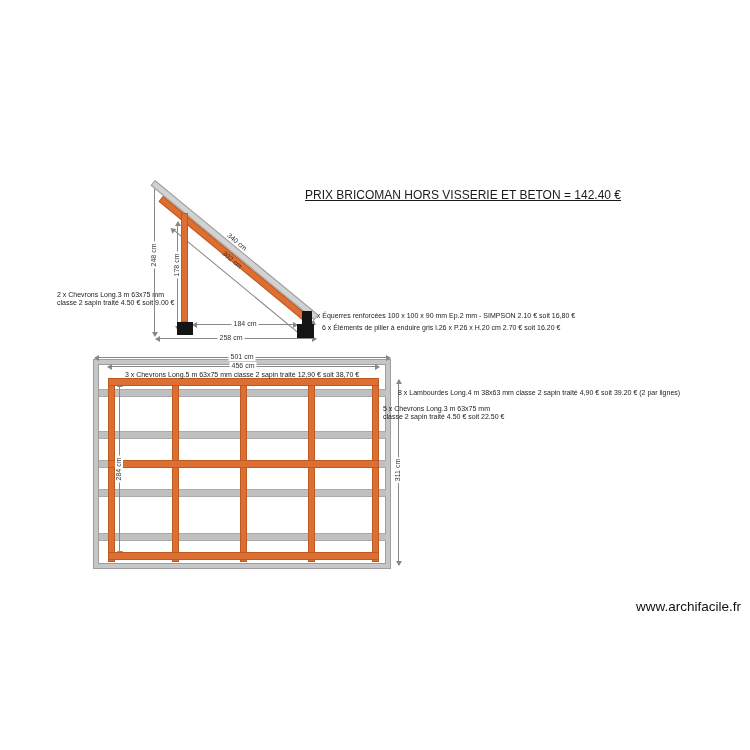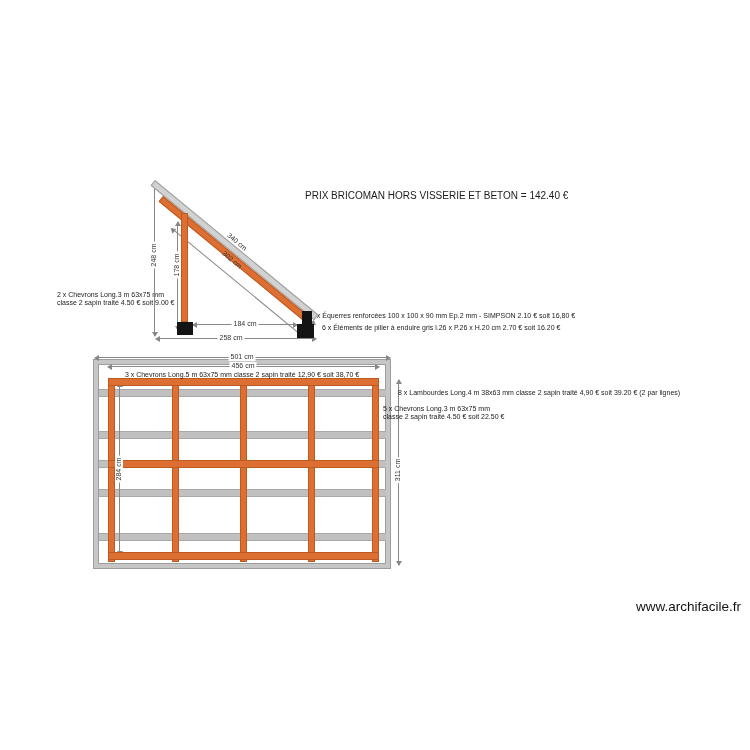--- a/index.html
+++ b/index.html
@@ -23,21 +23,21 @@
     border-left:3px solid transparent;border-right:3px solid transparent;border-bottom:5px solid #878787;}
   .dimv::after{content:"";position:absolute;bottom:-1px;left:-3px;width:0;height:0;
     border-left:3px solid transparent;border-right:3px solid transparent;border-top:5px solid #878787;}
   .sline{transform-origin:0 0;transform:rotate(39.5deg);}
   .dlabel{position:absolute;background:#fff;padding:0 2px;font-size:7px;line-height:8px;color:#333;
           white-space:nowrap;transform:translate(-50%,-50%);z-index:30;}
   .dlabel.v{transform:translate(-50%,-50%) rotate(-90deg);}
   .dlabel.s{transform:translate(-50%,-50%) rotate(39.5deg);background:transparent;}
   .z1{z-index:1}.z2{z-index:2}.z3{z-index:3}.z4{z-index:4}
   .watermark{position:absolute;font-size:13.5px;color:#111;}
-  .note8{font-size:10px;line-height:9px;}
+  .note8{font-size:12px;line-height:9px;text-decoration:underline;}
 </style>
 </head>
 <body>
 
 <div id="canvas">
 
   <div>
 
     <div class="beam-g rot39 z2" style="left:155px;top:180px;width:212px;height:7px;"></div>
     <div class="beam-o rot39 z2" style="left:163px;top:196px;width:193px;height:7px;"></div>

